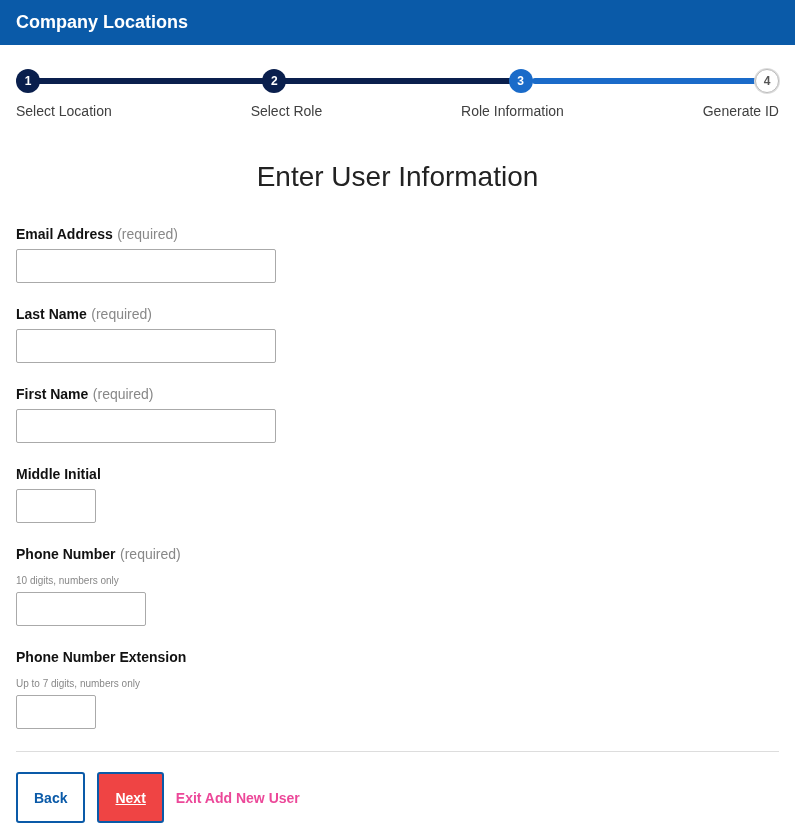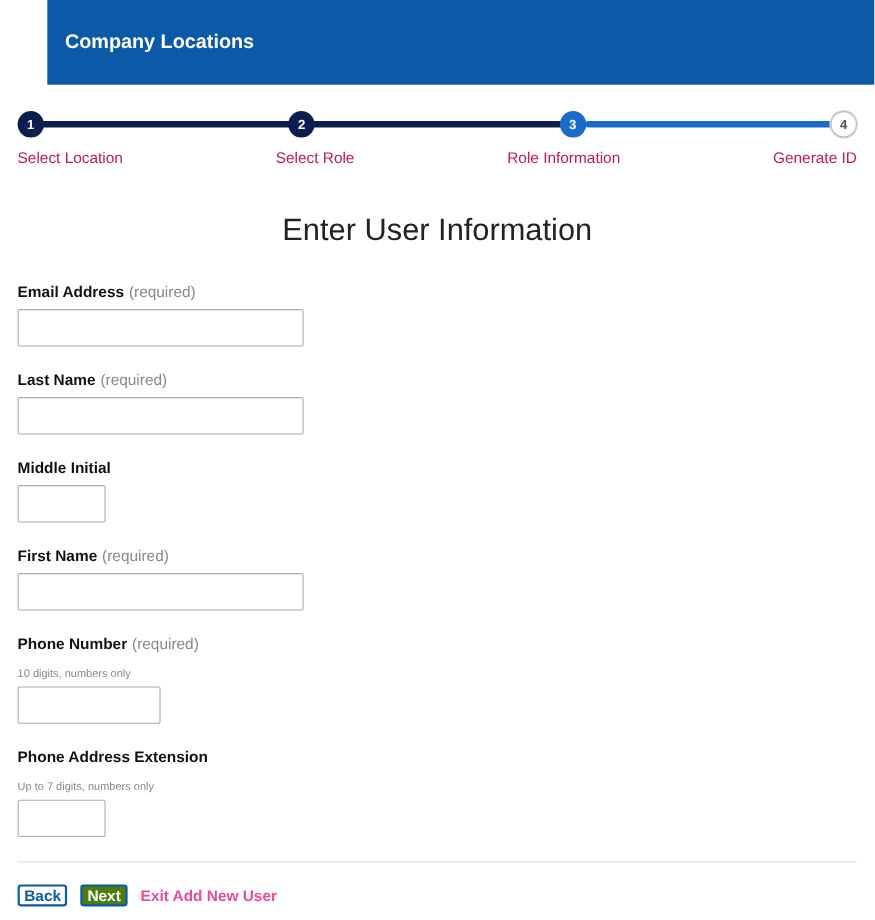--- a/index.html
+++ b/index.html
@@ -8,24 +8,23 @@
       box-sizing: border-box;
     }
     body {
       font-family: Arial, Helvetica, sans-serif;
       background: #ffffff;
       width: 795px;
     }
     .header-bar {
       background: #0a5aa8;
       color: #ffffff;
-      padding: 28px 16px;
+      padding: 12px 16px;
       font-size: 18px;
       font-weight: 600;
-      margin-left: 43px;
     }
     .wizard-container {
       padding: 24px 16px 12px 16px;
     }
     .wizard-track {
       position: relative;
       display: flex;
       align-items: center;
       justify-content: space-between;
       height: 24px;
@@ -64,21 +63,21 @@
       background: #ffffff;
       color: #555;
       border: 1px solid #bbb;
       box-shadow: 0 0 0 1px #ddd;
     }
     .wizard-labels {
       display: flex;
       justify-content: space-between;
       margin-top: 10px;
       font-size: 14px;
-      color: #be185d;
+      color: #404040;
     }
     .wizard-labels span:nth-child(1){ text-align:left; }
     .wizard-labels span:nth-child(4){ text-align:left; }
     .main {
       padding: 30px 16px 16px 16px;
     }
     .page-title {
       font-size: 28px;
       font-weight: 400;
       color: #222;
@@ -123,36 +122,37 @@
       border-top: 1px solid #ddd;
       margin: 20px 0;
     }
     .footer-actions {
       display: flex;
       align-items: center;
       gap: 12px;
       padding-bottom: 16px;
     }
     .btn {
-      height: 20px;
-      padding: 0 4px;
+      height: 51px;
+      padding: 0 16px;
       font-size: 14px;
       font-weight: 600;
       border-radius: 3px;
       cursor: pointer;
     }
     .btn-secondary {
       background: #ffffff;
       color: #0a5aa8;
       border: 2px solid #0a5aa8;
     }
     .btn-primary {
-      background: #4d7c0f;
+      background: #ef4444;
       color: #ffffff;
       border: 2px solid #0a5aa8;
+      text-decoration: underline;
     }
     .link-action {
       color: #ec4899;
       font-size: 14px;
       font-weight: 600;
       cursor: pointer;
     }
   </style>
 </head>
 <body>
@@ -196,39 +196,39 @@
     <input type="text" class="text-input w-email" value="" style="">
   </div>
 
   <div class="form-group">
     <span class="field-label">Last Name</span>
     <span class="field-required">(required)</span>
     <input type="text" class="text-input w-name" value="" style="">
   </div>
 
   <div class="form-group">
+    <span class="field-label">First Name</span>
+    <span class="field-required">(required)</span>
+    <input type="text" class="text-input w-name" value="" style="">
+  </div>
+
+  <div class="form-group">
     <span class="field-label">Middle Initial</span>
     <input type="text" class="text-input w-mi" value="" style="">
   </div>
 
   <div class="form-group">
-    <span class="field-label">First Name</span>
-    <span class="field-required">(required)</span>
-    <input type="text" class="text-input w-name" value="" style="">
-  </div>
-
-  <div class="form-group">
     <span class="field-label">Phone Number</span>
     <span class="field-required">(required)</span>
     <div class="field-hint">10 digits, numbers only</div>
     <input type="text" class="text-input w-phone" value="" style="">
   </div>
 
   <div class="form-group">
-    <span class="field-label">Phone Address Extension</span>
+    <span class="field-label">Phone Number Extension</span>
     <div class="field-hint">Up to 7 digits, numbers only</div>
     <input type="text" class="text-input w-ext" value="" style="">
   </div>
 
   <hr class="divider">
 
   <div class="footer-actions">
     <button class="btn btn-secondary">Back</button>
     <button class="btn btn-primary">Next</button>
     <span class="link-action">Exit Add New User</span>

